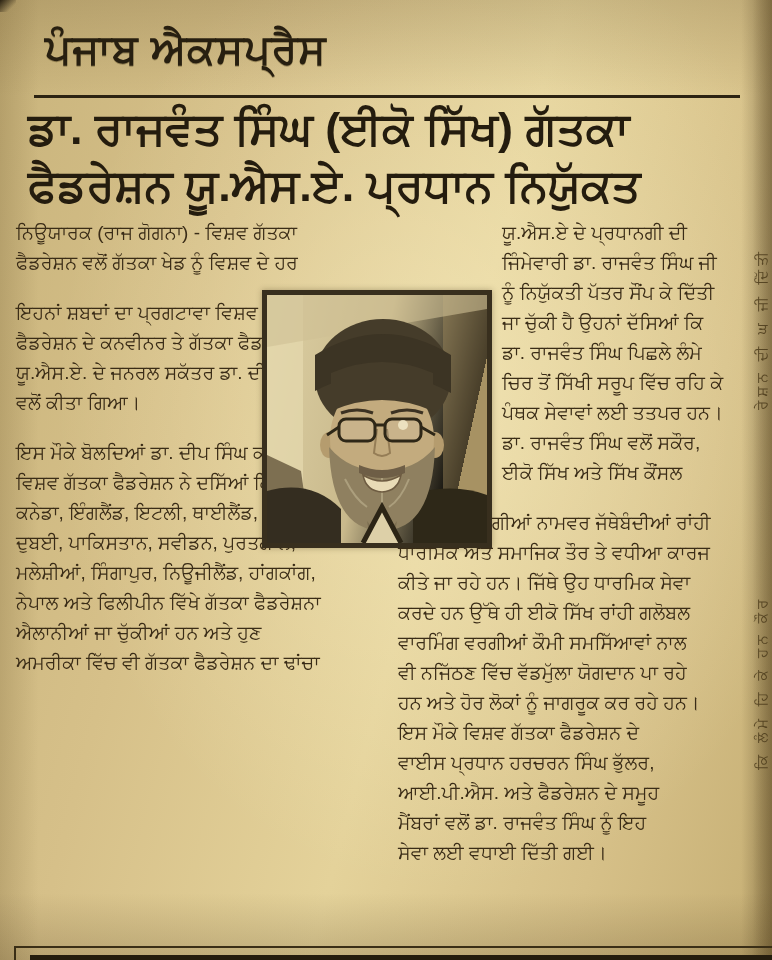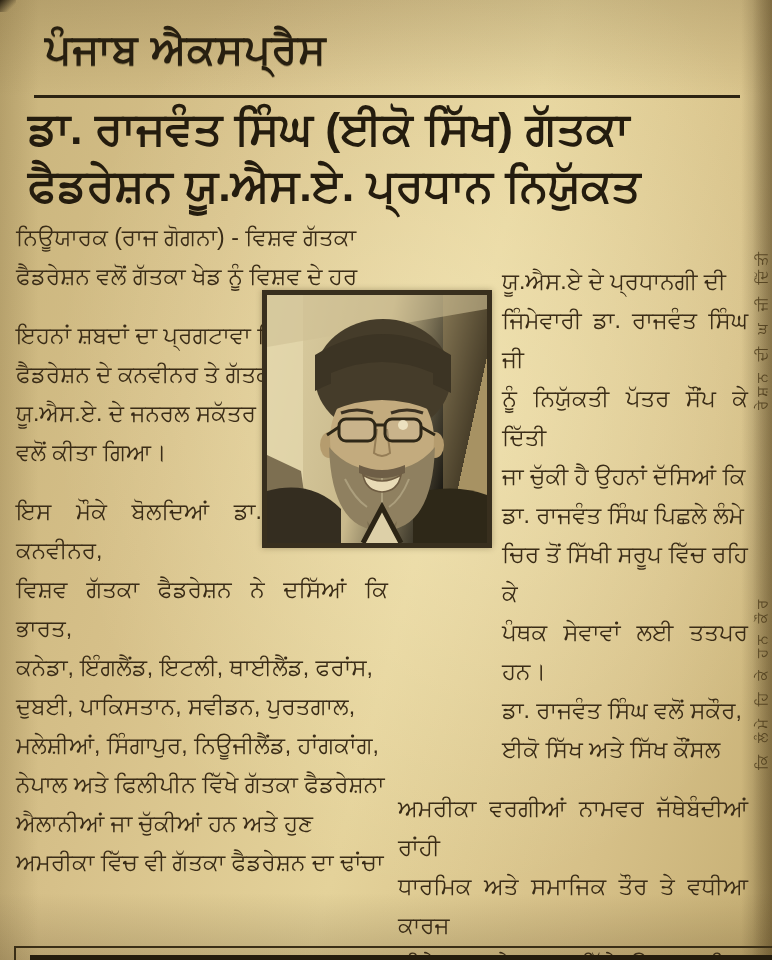--- a/index.html
+++ b/index.html
@@ -17,26 +17,26 @@
   .corner-dark{position:absolute;left:0;top:0;width:16px;height:12px;
     background:linear-gradient(135deg,#2a2212 0%,rgba(42,34,18,0) 70%);}
   .masthead{position:absolute;left:36px;top:26px;width:700px;
     font-size:41px;font-weight:bold;color:#271f10;letter-spacing:1px;
     text-shadow:0 1px 0 rgba(60,45,15,0.35);margin-left:9px;}
   .masthead-rule{position:absolute;left:34px;top:95px;width:706px;height:3px;background:#2c2312;}
   .headline{position:absolute;left:28px;width:716px;font-weight:bold;color:#241c0e;
     font-size:45px;line-height:52px;letter-spacing:0px;}
   .headline.l1{top:103px;}
   .headline.l2{top:160px;}
-  .body-col{position:absolute;top:218px;color:#3a2c17;font-size:23px;line-height:39px;}
+  .body-col{position:absolute;top:218px;color:#3a2c17;font-size:19px;line-height:30px;}
   .body-col .blk{white-space:pre-line;text-align:justify;}
   .left-col{left:16px;width:372px;}
   .right-col{left:398px;width:350px;}
   .beside-left{width:244px;}
-  .beside-right{width:246px;margin-left:104px;margin-top:44px;}
+  .beside-right{width:246px;margin-left:104px;}
   .para-gap{margin-top:20px;}
   .photo-frame{position:absolute;left:262px;top:290px;width:230px;height:258px;
     border:5px solid #382f1e;background:#cdbd93;box-sizing:border-box;
     box-shadow:0 0 6px rgba(60,45,20,0.35);}
   .photo-frame svg{display:block;width:100%;height:100%;}
   .edge-strip{position:absolute;right:0;top:0;width:26px;height:960px;
     background:linear-gradient(270deg,rgba(90,70,32,0.30),rgba(0,0,0,0) 75%);}
   .edge-text{position:absolute;right:2px;color:rgba(74,58,26,0.85);
     font-size:15px;letter-spacing:4px;writing-mode:vertical-rl;transform:rotate(180deg);
     white-space:nowrap;}

